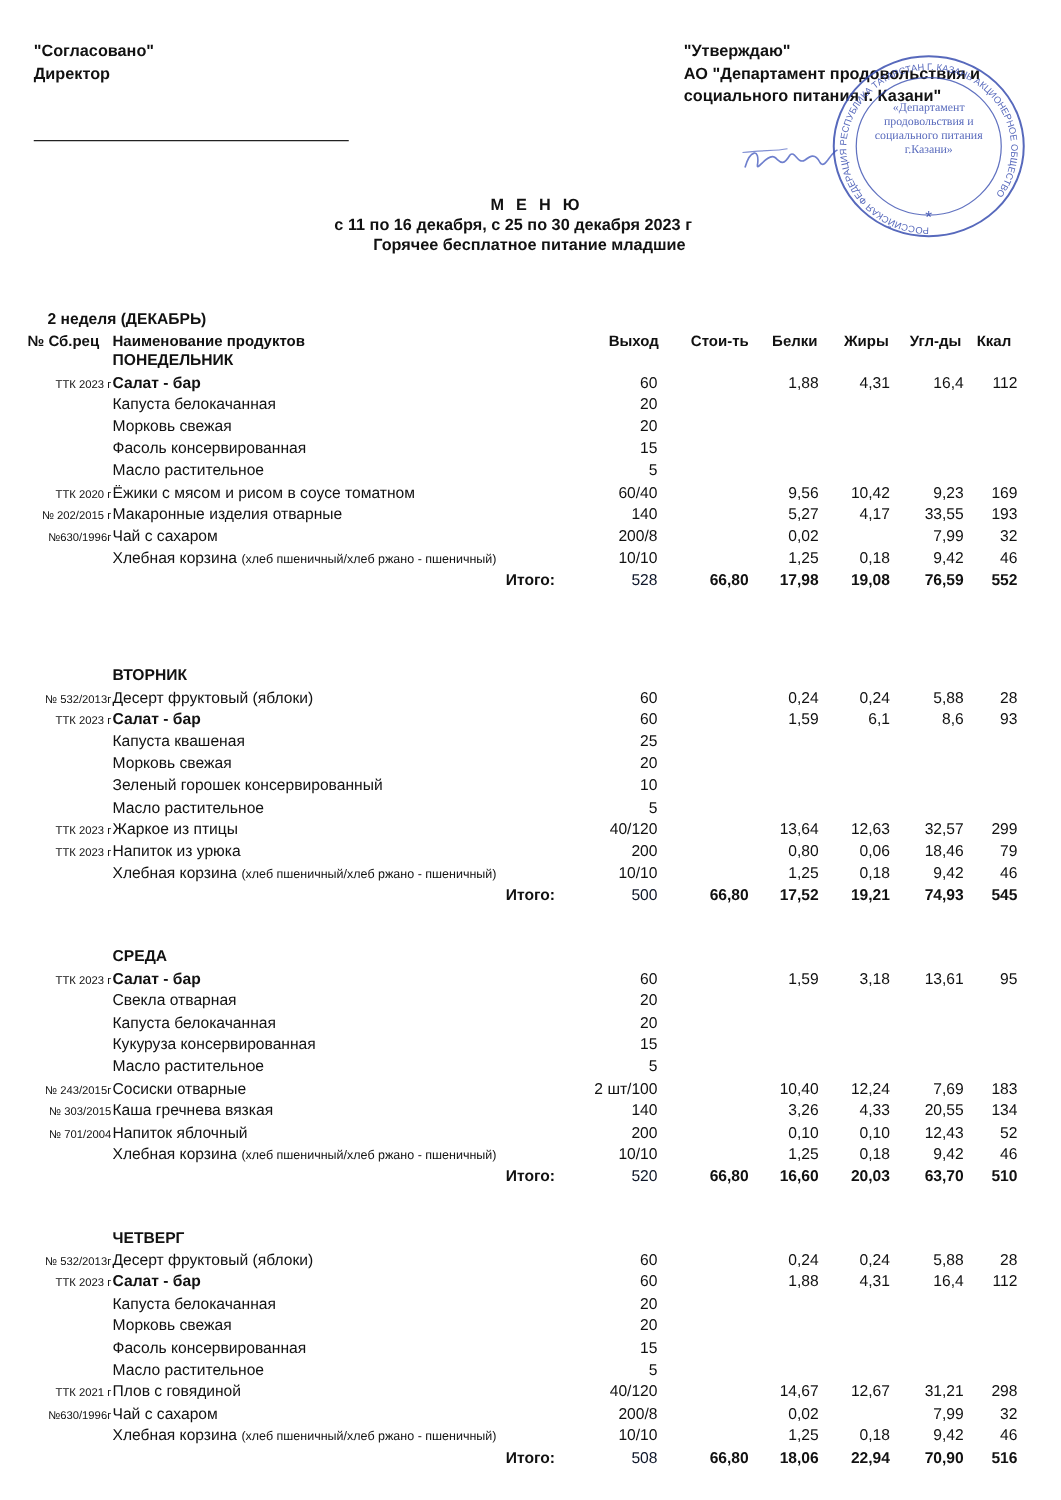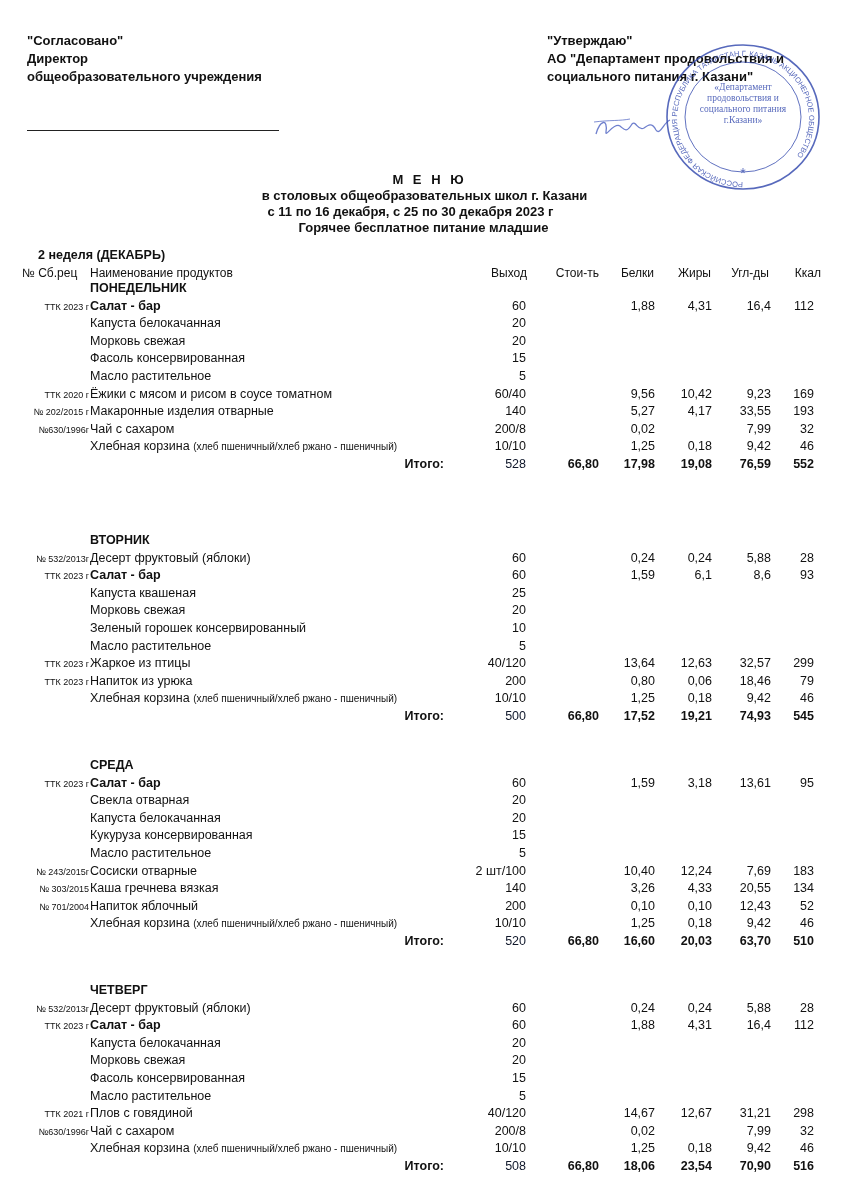--- a/index.html
+++ b/index.html
@@ -6,26 +6,26 @@
   body { width: 849px; height: 1200px; position: relative; overflow: hidden;
          font-family: "Liberation Sans", sans-serif; color: #111; }
   .hdr-left { position: absolute; left: 27px; top: 32px; font-size: 13px; font-weight: bold; line-height: 18px; }
   .hdr-left .sigline { width: 252px; border-top: 1px solid #222; margin-top: 44px; }
   .hdr-right { position: absolute; left: 547px; top: 32px; font-size: 13px; font-weight: bold; line-height: 18px; z-index: 2; }
   .hdr-right .sigrow { display: flex; align-items: flex-end; margin-top: 2px; }
   .hdr-right .sigline { width: 165px; border-bottom: 1px solid #222; height: 14px; }
   .hdr-right .signer { margin-left: 4px; }
   .stamp { position: absolute; left: 664px; top: 42px; width: 158px; height: 150px; z-index: 3; pointer-events: none; }
   .signature { position: absolute; left: 590px; top: 112px; width: 85px; height: 30px; z-index: 3; pointer-events: none; }
-  .title { position: absolute; left: 0; width: 849px; top: 156px; text-align: center; font-size: 13px; font-weight: bold; line-height: 16px; margin-top: 16px; }
+  .title { position: absolute; left: 0; width: 849px; top: 156px; text-align: center; font-size: 13px; font-weight: bold; line-height: 16px; }
   .title .t0 { letter-spacing: 3px; margin-left: 10px; }
   .title .t2 { margin-left: -28px; }
   .title .t3 { margin-left: -2px; }
   .week { position: absolute; left: 38px; top: 248px; font-size: 12.5px; font-weight: bold; }
-  .colhdr { position: absolute; top: 266px; left: 0; width: 849px; height: 16px; font-size: 12px; font-weight: normal; }
+  .colhdr { position: absolute; top: 266px; left: 0; width: 849px; height: 16px; font-size: 12px; font-weight: bold; }
   .colhdr span { position: absolute; top: 0; }
   .row { position: absolute; left: 0; width: 849px; height: 17.5px; font-size: 12.5px; }
   .row span { position: absolute; top: 0; white-space: nowrap; }
   .code { right: 760px; font-size: 9px; top: 3px !important; }
   .name { left: 90px; }
   .name.bold { font-weight: bold; }
   .name small { font-size: 10px; }
   .day { left: 90px; font-weight: bold; }
   .out { right: 323px; text-align: right; }
   .cost { right: 250px; text-align: right; }
@@ -36,21 +36,20 @@
   .total { font-weight: bold; }
   .total .label { right: 405px; }
   .total .out { font-weight: normal; color: #0f172a; }
 </style>
 </head>
 <body>
 
 <div class="hdr-left">
   <div>"Согласовано"</div>
   <div>Директор</div>
-  <div>общеобразовательного учреждения</div>
   <div class="sigline"></div>
 </div>
 
 <div class="hdr-right">
   <div>"Утверждаю"</div>
   <div>АО "Департамент продовольствия и</div>
   <div>социального питания г. Казани"</div>
 </div>
 
 <svg class="signature" viewBox="0 0 85 30">
@@ -68,36 +67,35 @@
     <textPath href="#arcOuter">РОССИЙСКАЯ ФЕДЕРАЦИЯ РЕСПУБЛИКА ТАТАРСТАН Г. КАЗАНЬ АКЦИОНЕРНОЕ ОБЩЕСТВО</textPath>
   </text>
   <foreignObject x="30" y="40" width="98" height="70">
     <div xmlns="http://www.w3.org/1999/xhtml" style="font-family:'Liberation Serif',serif;font-size:9.5px;color:#3a4fb0;opacity:0.85;text-align:center;line-height:11px;">«Департамент продовольствия и социального питания г.Казани»</div>
   </foreignObject>
   <text x="79" y="136" font-size="14" text-anchor="middle" fill="#3a4fb0" opacity="0.85">*</text>
 </svg>
 
 <div class="title">
   <div class="t0">М Е Н Ю</div>
-  <div>в столовых общеобразовательных школ г. Казани</div>
   <div class="t2">с 11 по 16 декабря, с 25  по 30 декабря 2023 г</div>
   <div class="t3">Горячее бесплатное питание младшие</div>
 </div>
 
 <div class="week">2 неделя (ДЕКАБРЬ)</div>
 
 <div class="colhdr">
   <span style="left:22px">№ Сб.рец</span>
   <span style="left:90px">Наименование продуктов</span>
   <span style="right:322px">Выход</span>
   <span style="right:250px">Стои-ть</span>
   <span style="right:195px">Белки</span>
   <span style="right:138px">Жиры</span>
   <span style="right:80px">Угл-ды</span>
-  <span style="right:28px">Ккал</span>
+  <span style="right:40px">Ккал</span>
 </div>
 
 <div id="menu-table">
     <div class="row" style="top: 281px; text-decoration: underline;">
       <span class="day">ПОНЕДЕЛЬНИК</span>
     </div>
     <div class="row" style="top: 298.6px;">
       <span class="code">ТТК 2023 г</span>
       <span class="name bold"><span style="position:static">Салат - бар</span></span>
       <span class="out">60</span>
@@ -455,17 +453,17 @@
       <span class="prot">1,25</span>
       <span class="fat">0,18</span>
       <span class="carb">9,42</span>
       <span class="kcal">46</span>
     </div>
     <div class="row total" style="top: 1159px;">
       <span class="label">Итого:</span>
       <span class="out">508</span>
       <span class="cost">66,80</span>
       <span class="prot">18,06</span>
-      <span class="fat">23,54</span>
+      <span class="fat">22,94</span>
       <span class="carb">70,90</span>
       <span class="kcal">516</span>
     </div>
   </div>
 
 </body></html>

